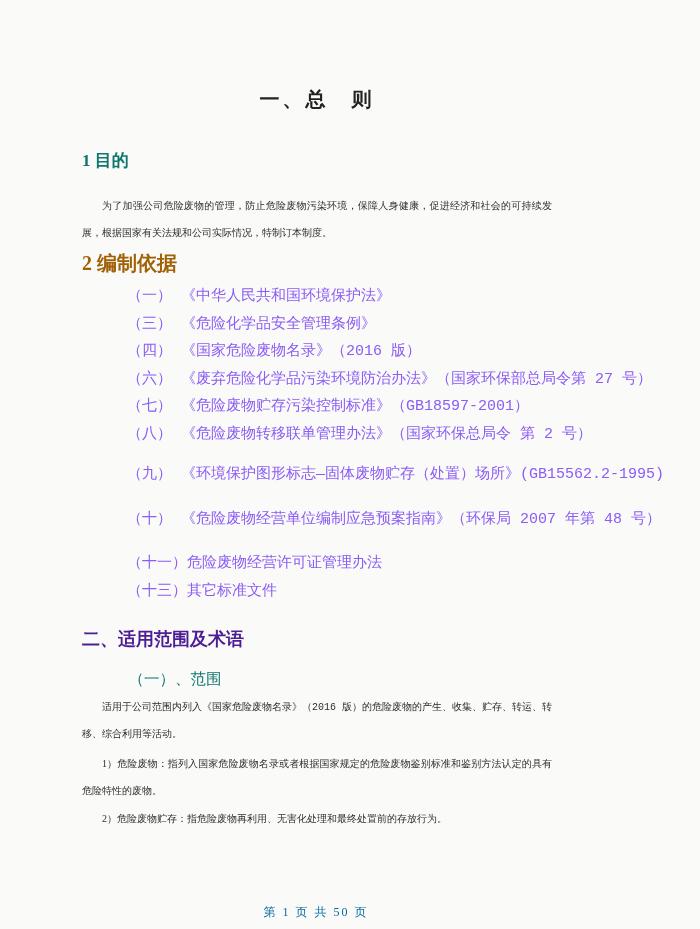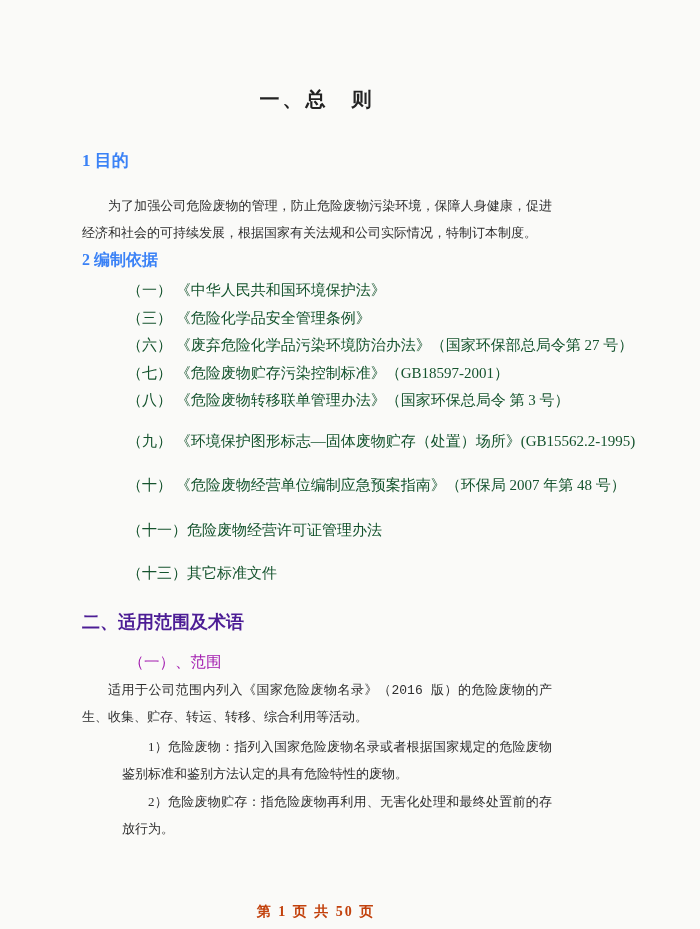--- a/index.html
+++ b/index.html
@@ -23,97 +23,98 @@
     text-align: center;
     font-size: 20px;
     font-weight: bold;
     letter-spacing: 3px;
     color: #222;
     margin-bottom: 36px;
   }
   .h-purpose {
     font-size: 17px;
     font-weight: bold;
-    color: #3b82f6;
+    color: #0f766e;
     margin-bottom: 20px;
   }
   .para {
-    font-size: 13px;
+    font-size: 10px;
     line-height: 27px;
     text-align: justify;
     text-indent: 2em;
     color: #2e2e2e;
   }
   .h-basis {
-    font-size: 16px;
+    font-size: 20px;
     font-weight: bold;
-    color: #3b82f6;
+    color: #a16207;
     margin-top: 4px;
     margin-bottom: 6px;
   }
   ul.deps {
     list-style: none;
   }
   ul.deps li {
     font-size: 15px;
     line-height: 27.5px;
     padding-left: 3em;
-    color: #14532d;
+    color: #8b5cf6;
     white-space: nowrap;
+    font-family: Liberation Mono, monospace;
   }
   ul.deps li.gap-lg { margin-top: 13px; }
   ul.deps li.gap-md { margin-top: 17px; }
-  ul.deps li.gap-sm { margin-top: 16px; }
+  ul.deps li.gap-sm { margin-top: 0; }
   .h-scope {
     font-size: 18px;
     font-weight: bold;
     color: #4c1d95;
     margin-top: 22px;
     margin-bottom: 14px;
   }
   .sub-label {
     font-size: 15.5px;
     line-height: 27px;
     padding-left: 3em;
-    color: #a21caf;
+    color: #0f766e;
     margin-bottom: 2px;
   }
   .scope-body { margin-bottom: 2px; font-family: Liberation Mono, monospace; }
-  .term-para { margin-top: 1px; margin-left: 40px; }
+  .term-para { margin-top: 1px; }
   .footer {
     position: absolute;
     bottom: 8px;
     left: 0;
     width: 100%;
     text-align: center;
-    font-size: 14px;
+    font-size: 12px;
     letter-spacing: 2px;
-    color: #c2410c;
-    font-weight: bold;
+    color: #0369a1;
   }
 </style>
 </head>
 <body>
 
 <div class="page">
 
   <h1 class="doc-title">一、总　则</h1>
 
   <h2 class="h-purpose">1 目的</h2>
 
   <p class="para">为了加强公司危险废物的管理，防止危险废物污染环境，保障人身健康，促进经济和社会的可持续发展，根据国家有关法规和公司实际情况，特制订本制度。</p>
 
   <h2 class="h-basis">2 编制依据</h2>
 
   <ul class="deps">
     <li>（一） 《中华人民共和国环境保护法》</li>
     <li>（三） 《危险化学品安全管理条例》</li>
+    <li>（四） 《国家危险废物名录》（2016 版）</li>
     <li>（六） 《废弃危险化学品污染环境防治办法》（国家环保部总局令第 27 号）</li>
     <li>（七） 《危险废物贮存污染控制标准》（GB18597-2001）</li>
-    <li>（八） 《危险废物转移联单管理办法》（国家环保总局令 第 3 号）</li>
+    <li>（八） 《危险废物转移联单管理办法》（国家环保总局令 第 2 号）</li>
     <li class="gap-lg">（九） 《环境保护图形标志—固体废物贮存（处置）场所》(GB15562.2-1995)</li>
     <li class="gap-md">（十） 《危险废物经营单位编制应急预案指南》（环保局 2007 年第 48 号）</li>
     <li class="gap-md">（十一）危险废物经营许可证管理办法</li>
     <li class="gap-sm">（十三）其它标准文件</li>
   </ul>
 
   <h2 class="h-scope">二、适用范围及术语</h2>
 
   <div class="sub-label">（一）、范围</div>
 

